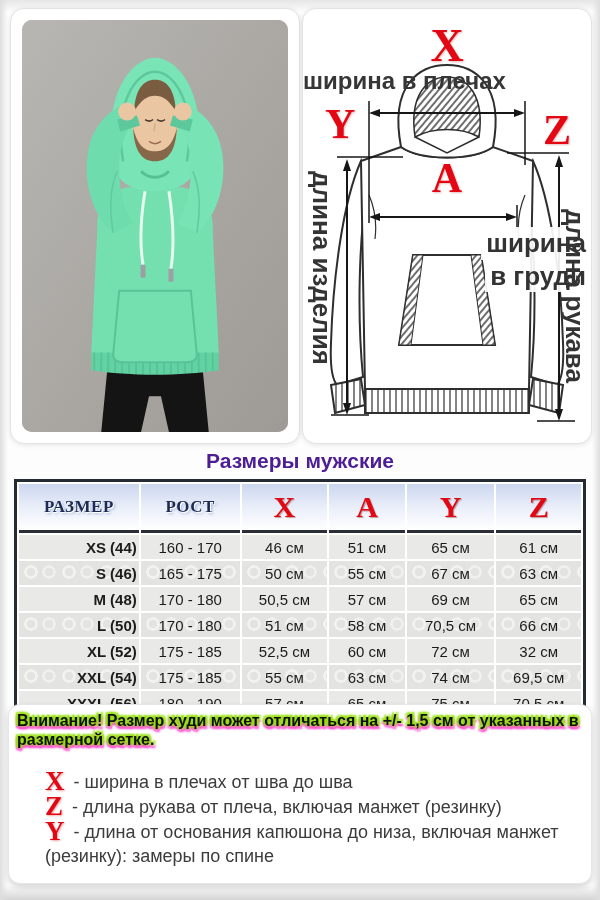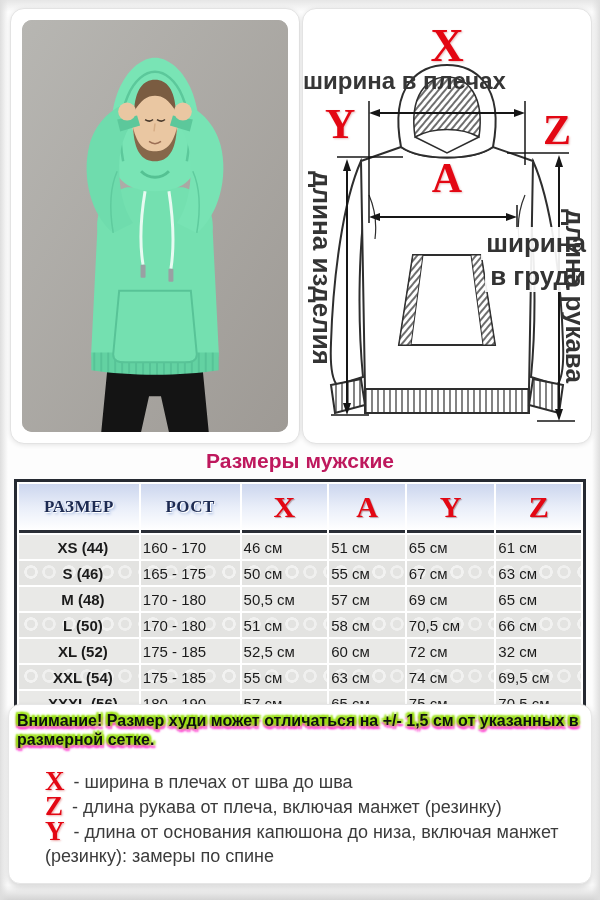--- a/index.html
+++ b/index.html
@@ -25,27 +25,27 @@
   .dg-z{right:20px;top:100px;font-size:42px;}
   .dg-a{left:0;right:0;top:148px;text-align:center;font-size:42px;}
   .dg-xlabel{position:absolute;left:0;right:0;top:58px;text-align:left;font-weight:bold;font-size:24px;color:#363636;}
   .dg-alabel{position:absolute;left:0;right:0;top:218px;text-align:right;font-weight:bold;font-size:26px;color:#333;line-height:1.25;}
   .dg-alabel span{background:rgba(255,255,255,.92);padding:0 5px;display:inline-block;}
   .dg-vert{position:absolute;writing-mode:vertical-rl;font-weight:bold;font-size:26px;color:#343434;white-space:nowrap;}
   .dg-vleft{left:3px;top:162px;}
   .dg-vright{right:1px;top:200px;}
 
   
-  .table-title{position:absolute;left:0;right:0;top:449px;text-align:center;font-size:21px;font-weight:bold;color:#be185d;z-index:1;}
+  .table-title{position:absolute;left:0;right:0;top:449px;text-align:center;font-size:21px;font-weight:bold;color:#4c1d95;z-index:1;}
   table.size-table{position:absolute;left:14px;top:479px;width:572px;border-collapse:separate;border-spacing:2px;background:#fff;border:3px solid #262a32;z-index:1;}
   table.size-table th{background:linear-gradient(180deg,#ccd6ee 0%,#e9eef9 50%,#ffffff 100%);border-bottom:3px solid #2a2e36;height:44px;vertical-align:middle;}
   th.h-name{font-family:"Liberation Serif",serif;font-size:17px;font-weight:bold;color:#1d2b52;letter-spacing:.5px;text-shadow:1px 1px 0 #fff,2px 2px 3px #9fb4de;margin-top:26px;}
   th.h-letter{font-family:"Liberation Serif",serif;font-size:30px;font-weight:bold;color:#e30713;text-shadow:1px 1px 1px rgba(90,0,0,.35);}
-  table.size-table td{height:22px;font-size:15px;color:#1b1b1b;text-align:left;background-color:#e9e9e7;padding:1px 2px;}
-  table.size-table td.c-first{text-align:center;padding-left:10px;font-weight:bold;}
+  table.size-table td{height:22px;font-size:15px;color:#1b1b1b;text-align:center;background-color:#e9e9e7;padding:1px 2px;}
+  table.size-table td.c-first{text-align:right;padding-left:10px;font-weight:bold;}
   table.size-table tr.alt td{
     background-color:#e3e3e1;
     background-image:
       radial-gradient(circle at 12px 11px, rgba(255,255,255,0) 4px, rgba(255,255,255,.55) 4.5px, rgba(255,255,255,.55) 6.5px, rgba(255,255,255,0) 7px),
       radial-gradient(circle at 30px 11px, rgba(255,255,255,0) 4px, rgba(255,255,255,.45) 4.5px, rgba(255,255,255,.45) 6.5px, rgba(255,255,255,0) 7px);
     background-size:38px 22px;
   }
 
   
   .notes-card{position:absolute;left:8px;top:704px;width:584px;height:180px;background:#fff;border:1px solid #e6e6e6;border-radius:12px;box-shadow:0 3px 6px rgba(0,0,0,.16);z-index:1;box-sizing:border-box;padding:7px 10px 0 8px;}

